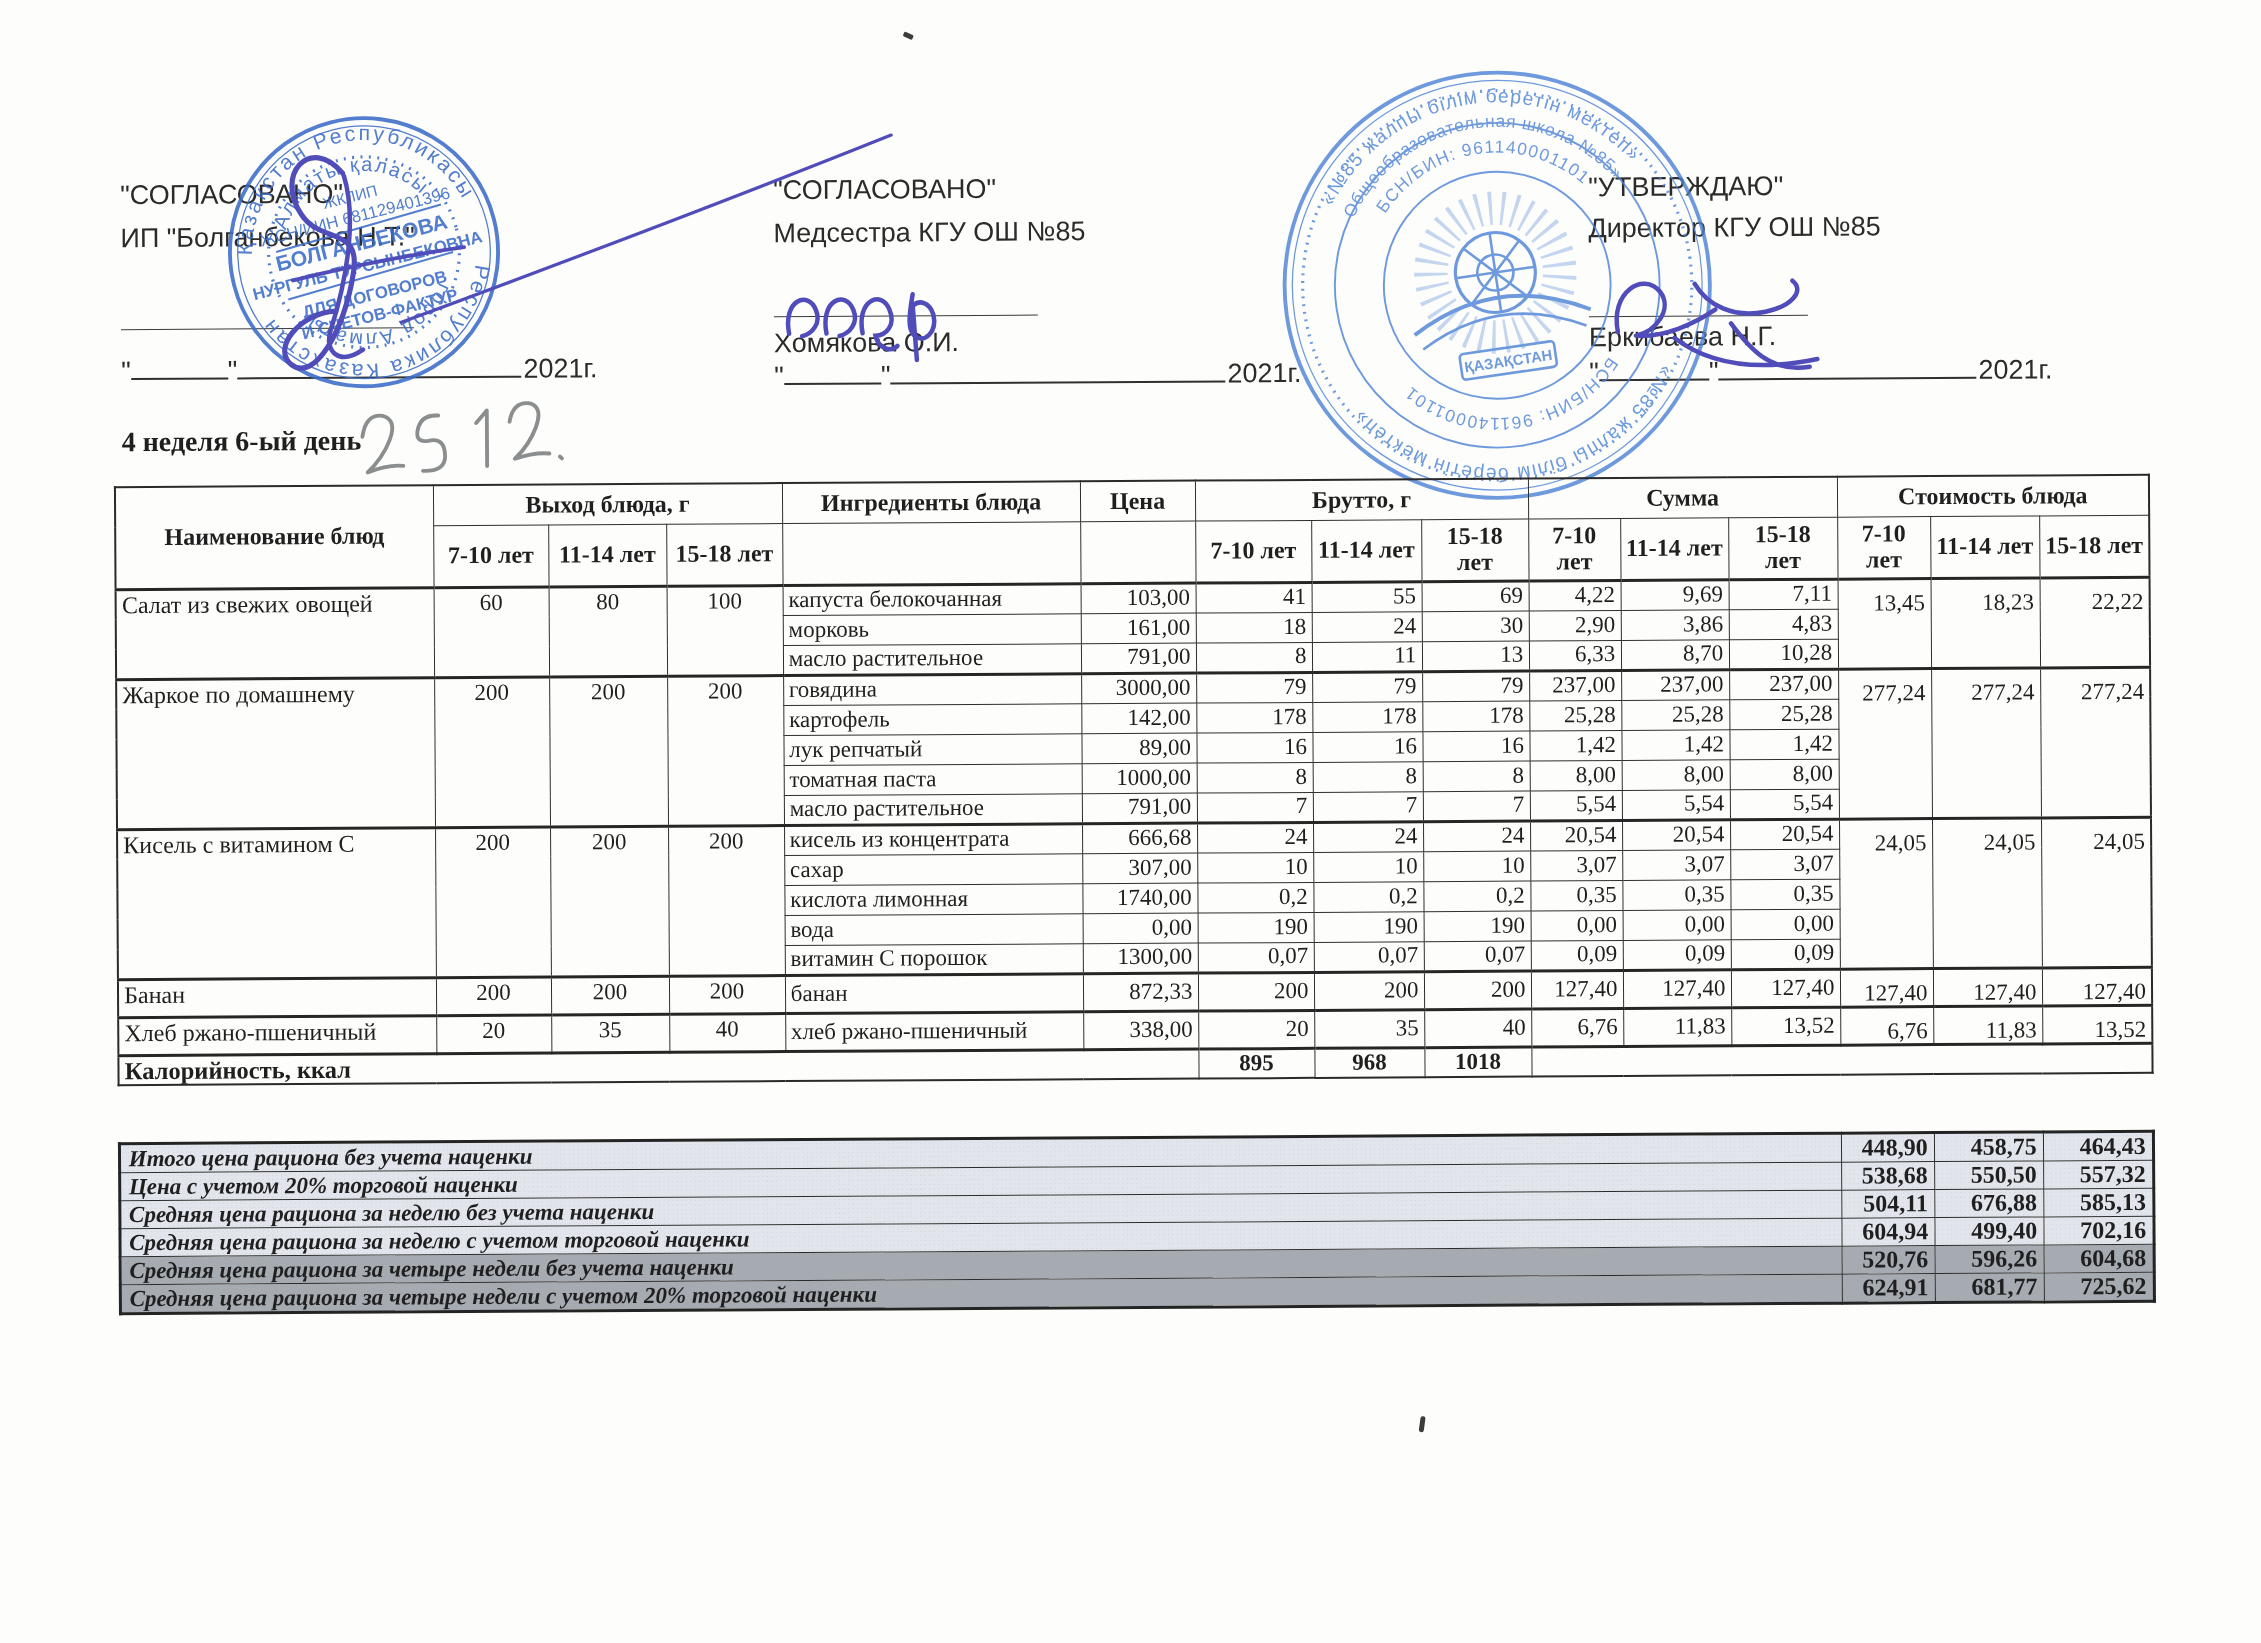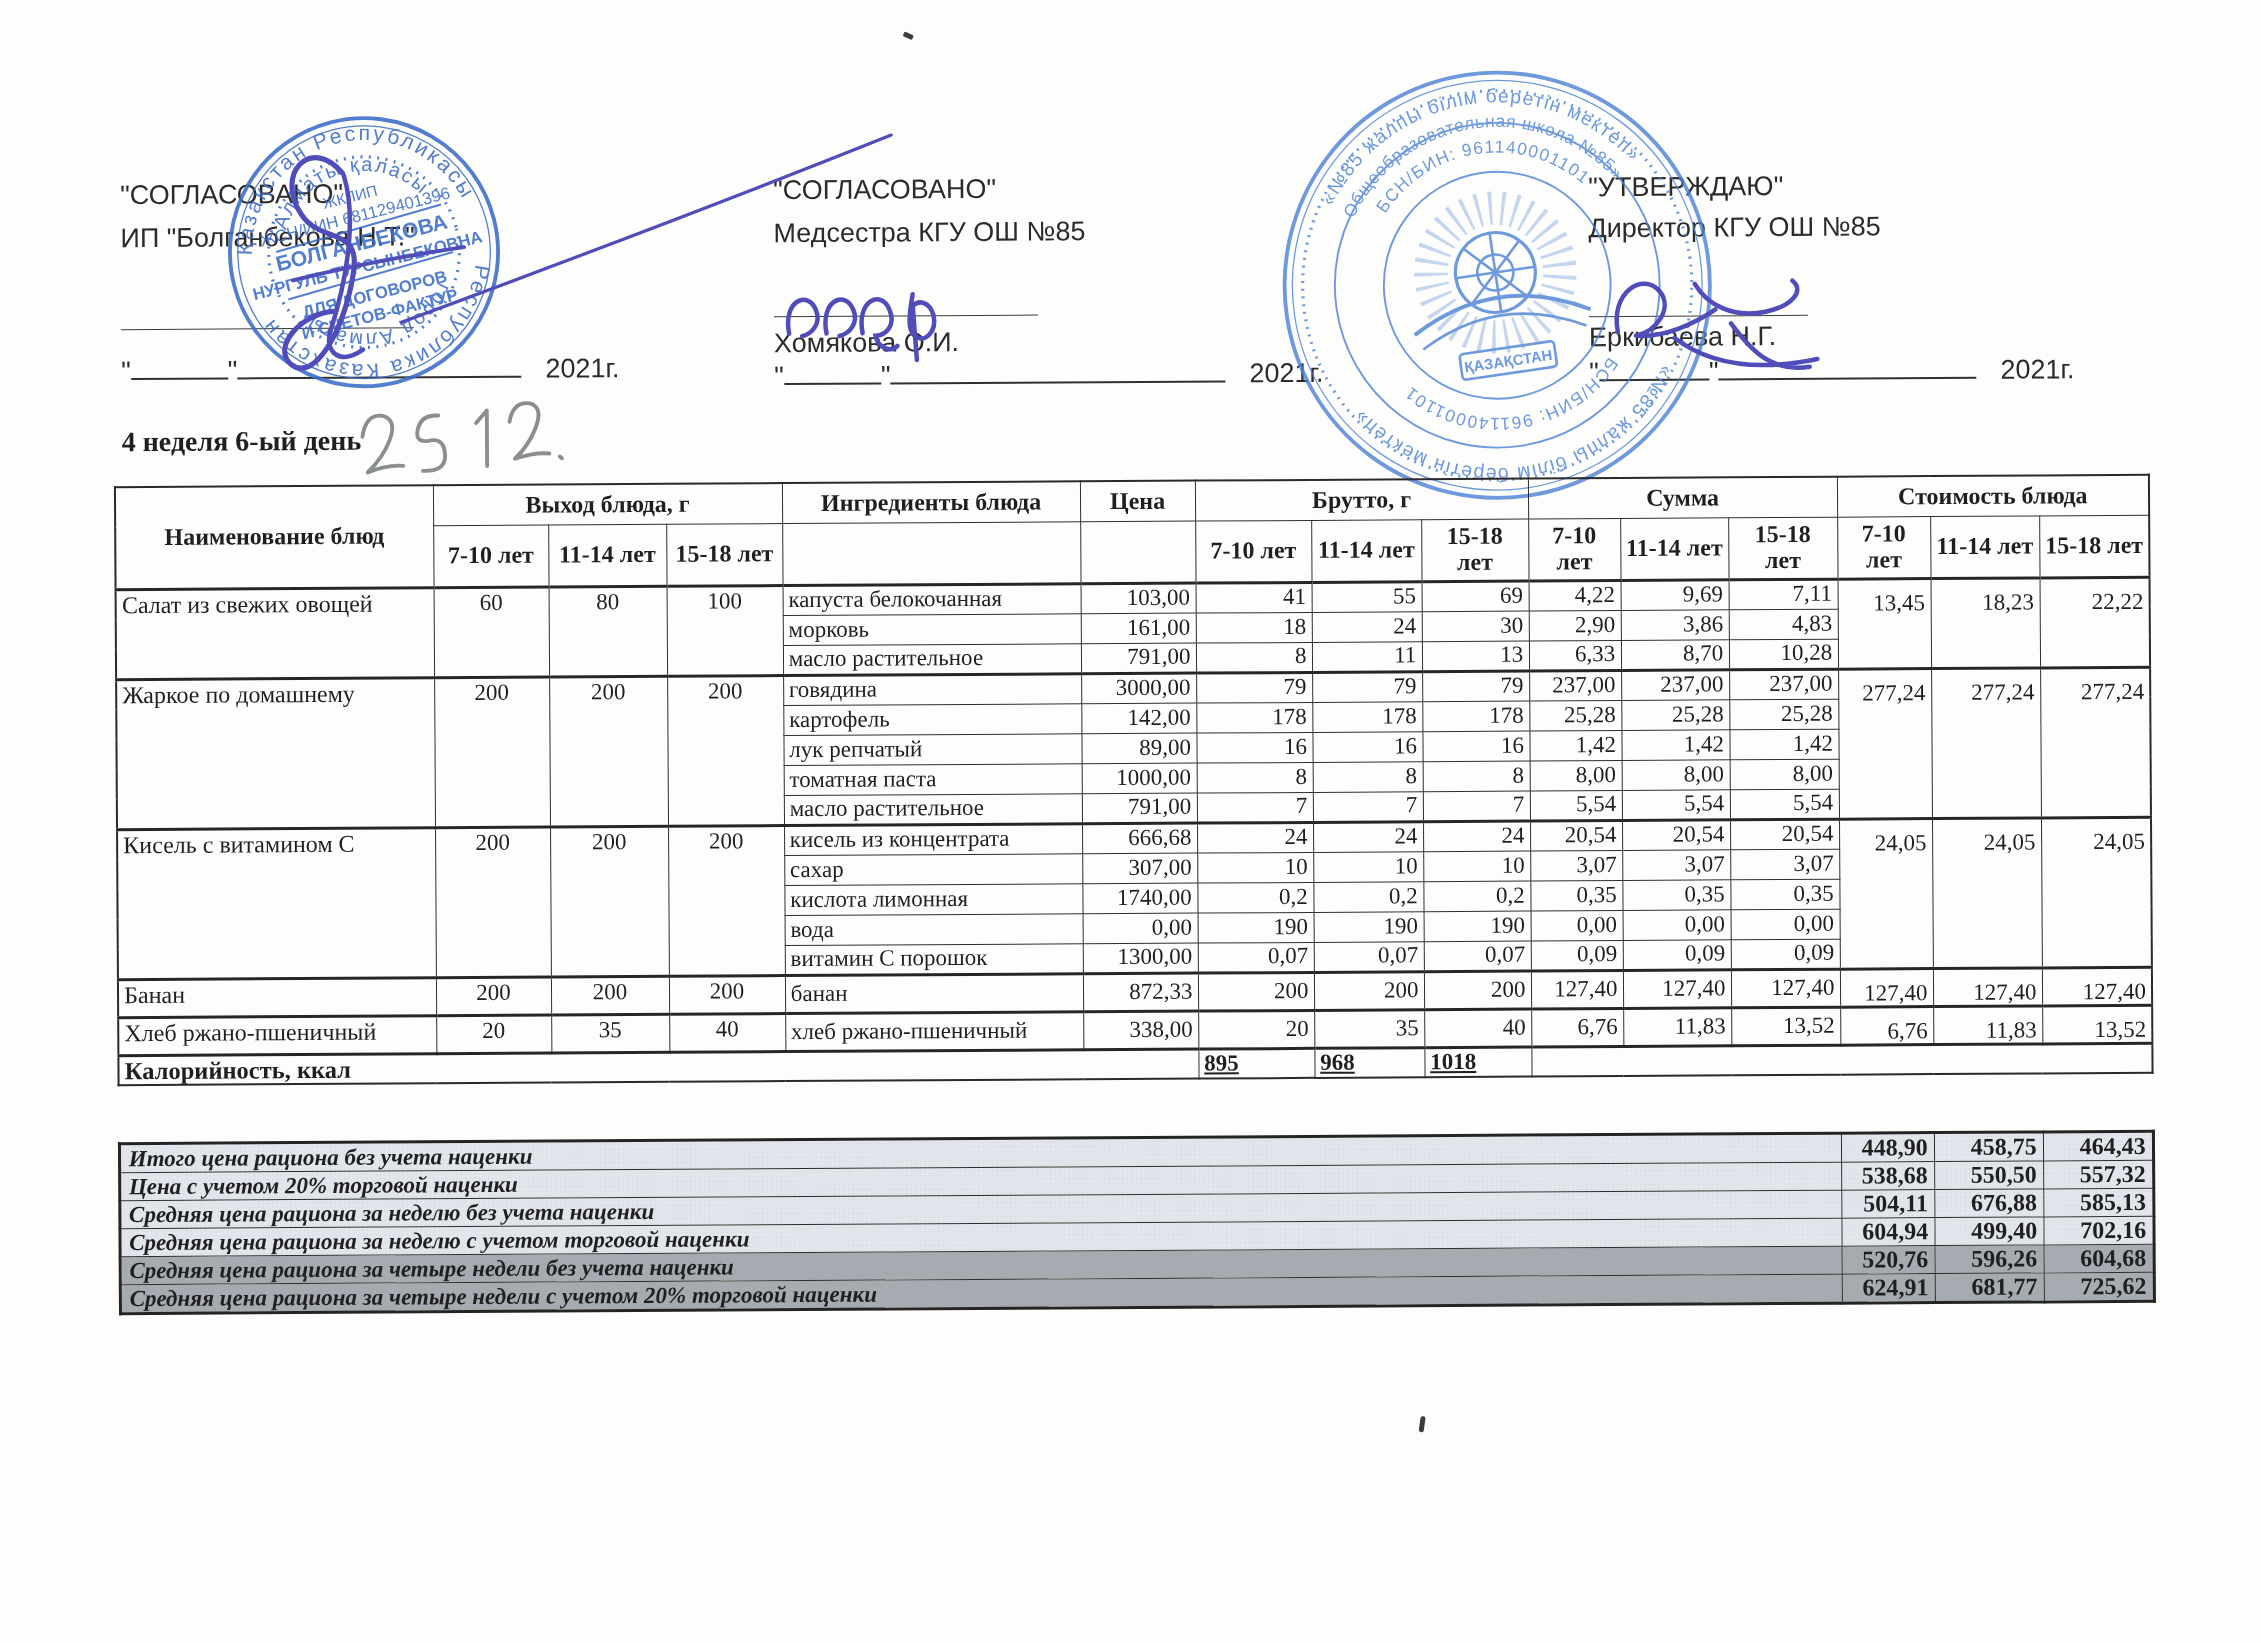--- a/index.html
+++ b/index.html
@@ -5,21 +5,21 @@
   html,body{margin:0;padding:0;background:#d8d8d8;}
   .sheet{position:relative;width:2261px;height:1644px;background:#fdfdfb;overflow:hidden;
          font-family:"Liberation Serif",serif;color:#1f1f1f;}
   .tilt{position:absolute;left:0;top:0;width:2261px;height:1644px;transform:rotate(-0.35deg);transform-origin:50% 50%;}
 
   
   .appr{position:absolute;font-family:"Liberation Sans",sans-serif;font-size:27px;color:#2b2b2b;}
   .appr>div{position:absolute;left:0;white-space:nowrap;}
   .sig-line{border-bottom:1.9px solid #3a3a3a;height:0;}
   .ul{display:inline-block;border-bottom:2.6px solid #303030;height:23px;}
-  .dateline .yr{margin-left:24px;}
+  .dateline .yr{margin-left:2px;}
 
   #appr1{left:124px;top:174px;width:490px;}
   #appr1 .a-title{top:0;} #appr1 .a-sub{top:43px;}
   #appr1 .sig-line{top:149px;width:293px;}
   #appr1 .dateline{top:175px;}
   #appr1 .ul.s{width:97px;} #appr1 .ul.l{width:284px;}
 
   #appr2{left:777px;top:173px;width:516px;}
   #appr2 .a-title{top:0;} #appr2 .a-sub{top:43px;}
   #appr2 .sig-line{top:141px;width:264px;}
@@ -55,21 +55,21 @@
   .menu-table thead tr.h1 th{height:40px;}
   .menu-table thead tr.h2 th{height:62px;}
   .menu-table tbody td{height:30px;}
   td.dish{ text-align:left;vertical-align:top;padding-top:2.6px;font-size:24px;}
   td.out{  text-align:center;vertical-align:top;padding-top:2.6px;}
   td.ingr{ text-align:left;}
   td.num{  text-align:right;}
   td.cost{ text-align:right;vertical-align:top;padding-top:11px;}
   tr.gs td{border-top:3.2px solid #262626;}
   td.cal-label{font-weight:bold;font-size:24.5px;text-align:left;height:36px;}
-  td.cal-num{font-weight:bold;text-align:left;text-decoration:underline;}
+  td.cal-num{font-weight:bold;text-align:center;}
 
   
   .sum-table{position:absolute;left:116px;top:1136px;width:2034px;border:3.2px solid #242424;}
   .sum-table td{border:1.9px solid #2b2b2b;height:27px;box-sizing:border-box;overflow:hidden;}
   .sum-label{font-style:italic;font-weight:bold;font-size:23px;text-align:left;padding:0 7.7px;}
   .sum-val{font-weight:bold;font-size:24px;text-align:right;padding:0 6.4px;}
   tr.shade-light td{background-color:#e2e6ec;
     background-image:radial-gradient(#c8cfda 0.6px,transparent 0.6px);background-size:4.5px 4.5px;}
   tr.shade-dark td{background-color:#a6aab1;
     background-image:radial-gradient(#8a8e96 0.6px,transparent 0.6px);background-size:3.9px 3.9px;}

